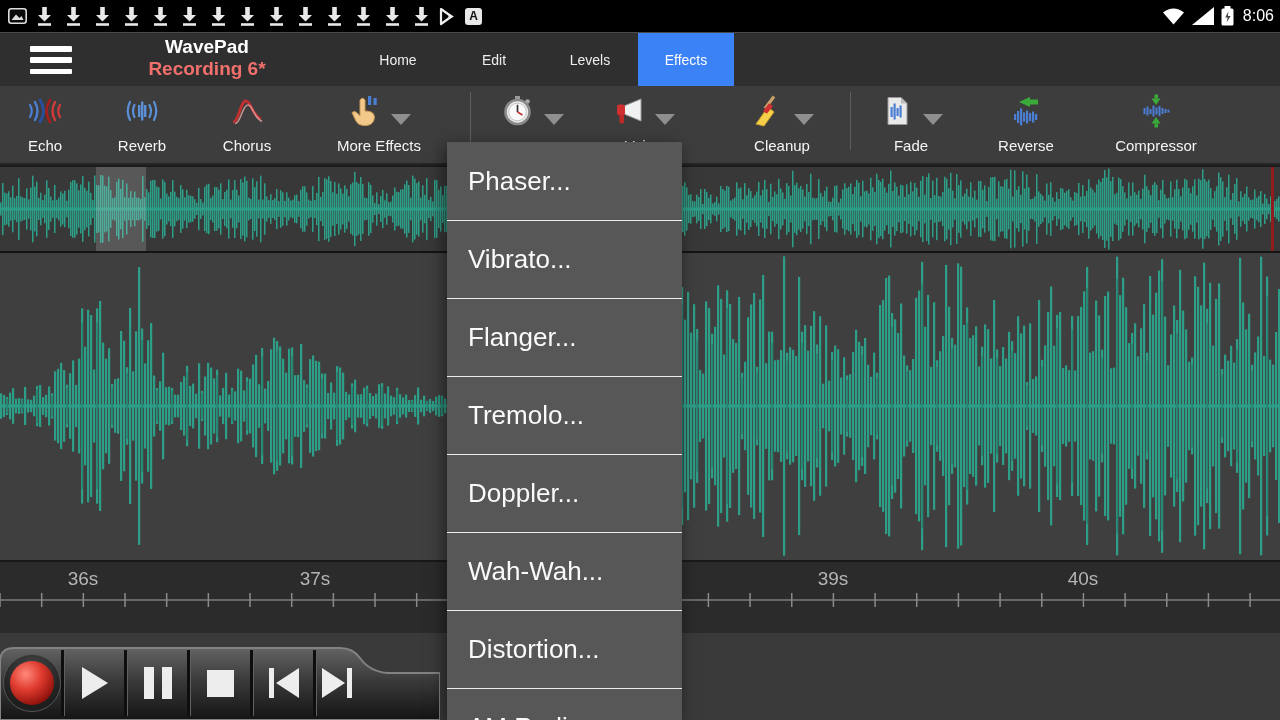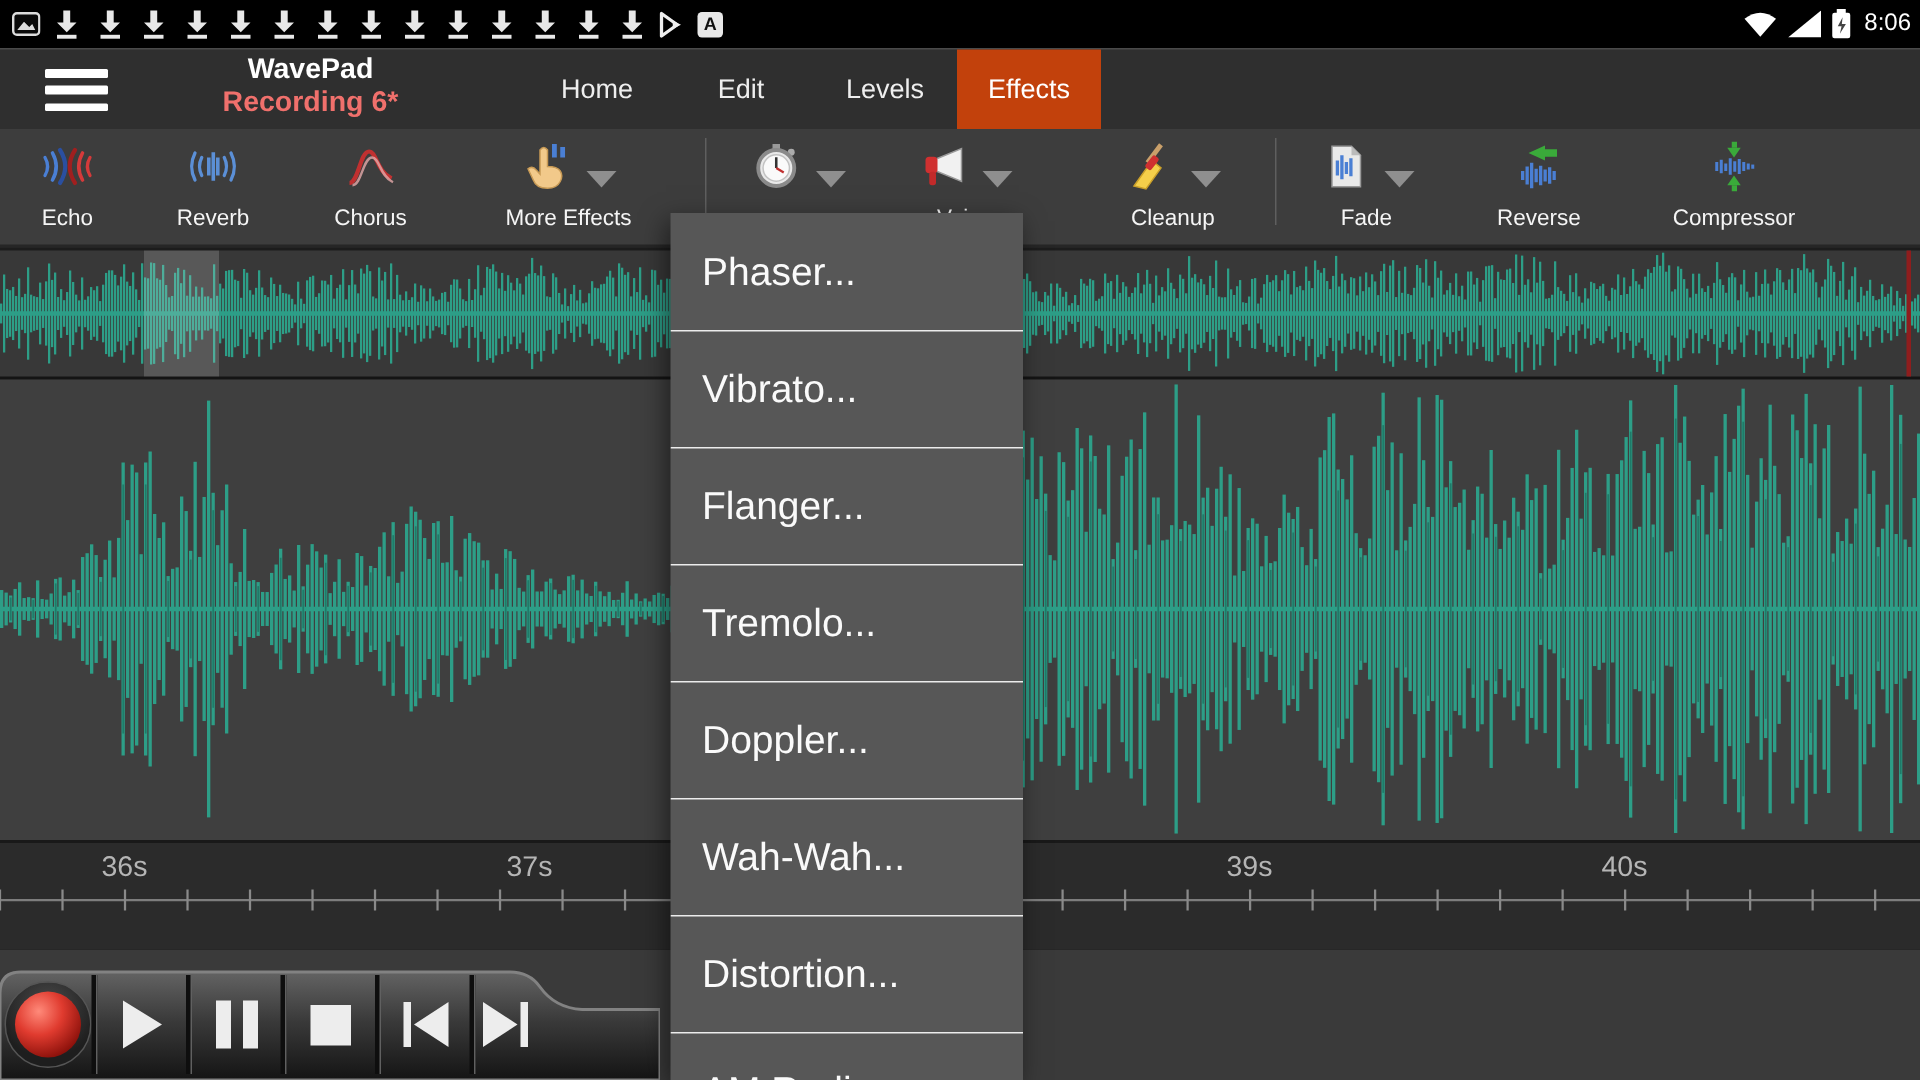--- a/index.html
+++ b/index.html
@@ -16,22 +16,22 @@
            font-size:12px;display:flex;align-items:center;justify-content:center;}
 
   
   .header{position:absolute;left:0;top:32px;width:1280px;height:54px;background:#2f2f2f;border-top:1px solid #4a4a4a;box-sizing:border-box;}
   .burger{position:absolute;left:30px;top:13px;width:42px;height:28px;display:flex;flex-direction:column;justify-content:space-between;cursor:pointer;}
   .burger i{display:block;height:5.5px;background:#fff;border-radius:1px;}
   .titlebox{position:absolute;left:107px;top:3px;width:200px;text-align:center;line-height:1.15;}
   .app-title{color:#fff;font-size:19px;font-weight:bold;}
   .doc-title{font-size:19px;font-weight:bold;}
   .tabbar{position:absolute;left:350px;top:0;height:53px;display:flex;}
-  .tab{width:96px;height:53px;display:flex;align-items:center;justify-content:center;color:#eee;font-size:18px;cursor:pointer;text-align:right;}
-  .tab.active{background:#c2410c;color:#fff;}
+  .tab{width:96px;height:53px;display:flex;align-items:center;justify-content:center;color:#eee;font-size:14px;cursor:pointer;text-align:right;}
+  .tab.active{background:#3b82f6;color:#fff;}
 
   
   .toolbar{position:absolute;left:0;top:86px;width:1280px;height:79px;background:#3d3d3d;border-bottom:2px solid #262626;box-sizing:border-box;}
   .tb-sep{position:absolute;top:6px;height:58px;width:1px;background:#5f5f5f;}
   .tbtn{position:absolute;top:4px;height:72px;display:flex;flex-direction:column;align-items:center;cursor:pointer;}
   .tb-iconrow{height:46px;display:flex;align-items:center;justify-content:center;}
   .tb-label{font-size:15px;color:#f5f5f5;white-space:nowrap;margin-top:1px;}
   .caret{width:0;height:0;border-left:10px solid transparent;border-right:10px solid transparent;
          border-top:11px solid #8f8f8f;margin-left:9px;transform:translateY(6px);}
   .tb-echo{left:0;width:90px}.tb-reverb{left:97px;width:90px}.tb-chorus{left:202px;width:90px}
@@ -1574,21 +1574,21 @@
         <line x1="916.74" x2="916.74" y1="31" y2="45" stroke="#8a8a8a" stroke-width="1.5"></line>
         <line x1="958.4100000000001" x2="958.4100000000001" y1="31" y2="45" stroke="#8a8a8a" stroke-width="1.5"></line>
         <line x1="1000.08" x2="1000.08" y1="31" y2="45" stroke="#8a8a8a" stroke-width="1.5"></line>
         <line x1="1041.75" x2="1041.75" y1="31" y2="45" stroke="#8a8a8a" stroke-width="1.5"></line>
         <line x1="1083.42" x2="1083.42" y1="31" y2="45" stroke="#8a8a8a" stroke-width="1.5"></line>
         <line x1="1125.0900000000001" x2="1125.0900000000001" y1="31" y2="45" stroke="#8a8a8a" stroke-width="1.5"></line>
         <line x1="1166.76" x2="1166.76" y1="31" y2="45" stroke="#8a8a8a" stroke-width="1.5"></line>
         <line x1="1208.43" x2="1208.43" y1="31" y2="45" stroke="#8a8a8a" stroke-width="1.5"></line>
         <line x1="1250.1000000000001" x2="1250.1000000000001" y1="31" y2="45" stroke="#8a8a8a" stroke-width="1.5"></line>
       </svg>
-  <span class="ruler-label" style="left: 83px;">36s</span><span class="ruler-label" style="left: 353px;">37s</span><span class="ruler-label" style="left: 833px;">39s</span><span class="ruler-label" style="left: 1083px;">40s</span></div>
+  <span class="ruler-label" style="left: 83px;">36s</span><span class="ruler-label" style="left: 315px;">37s</span><span class="ruler-label" style="left: 833px;">39s</span><span class="ruler-label" style="left: 1083px;">40s</span></div>
 
   <div class="bottomband">
     
     
     
   </div>
   <div class="timetext">0:</div>
   <div class="cluster">
     <svg width="440" height="79" viewBox="0 0 440 79">
       <defs>

